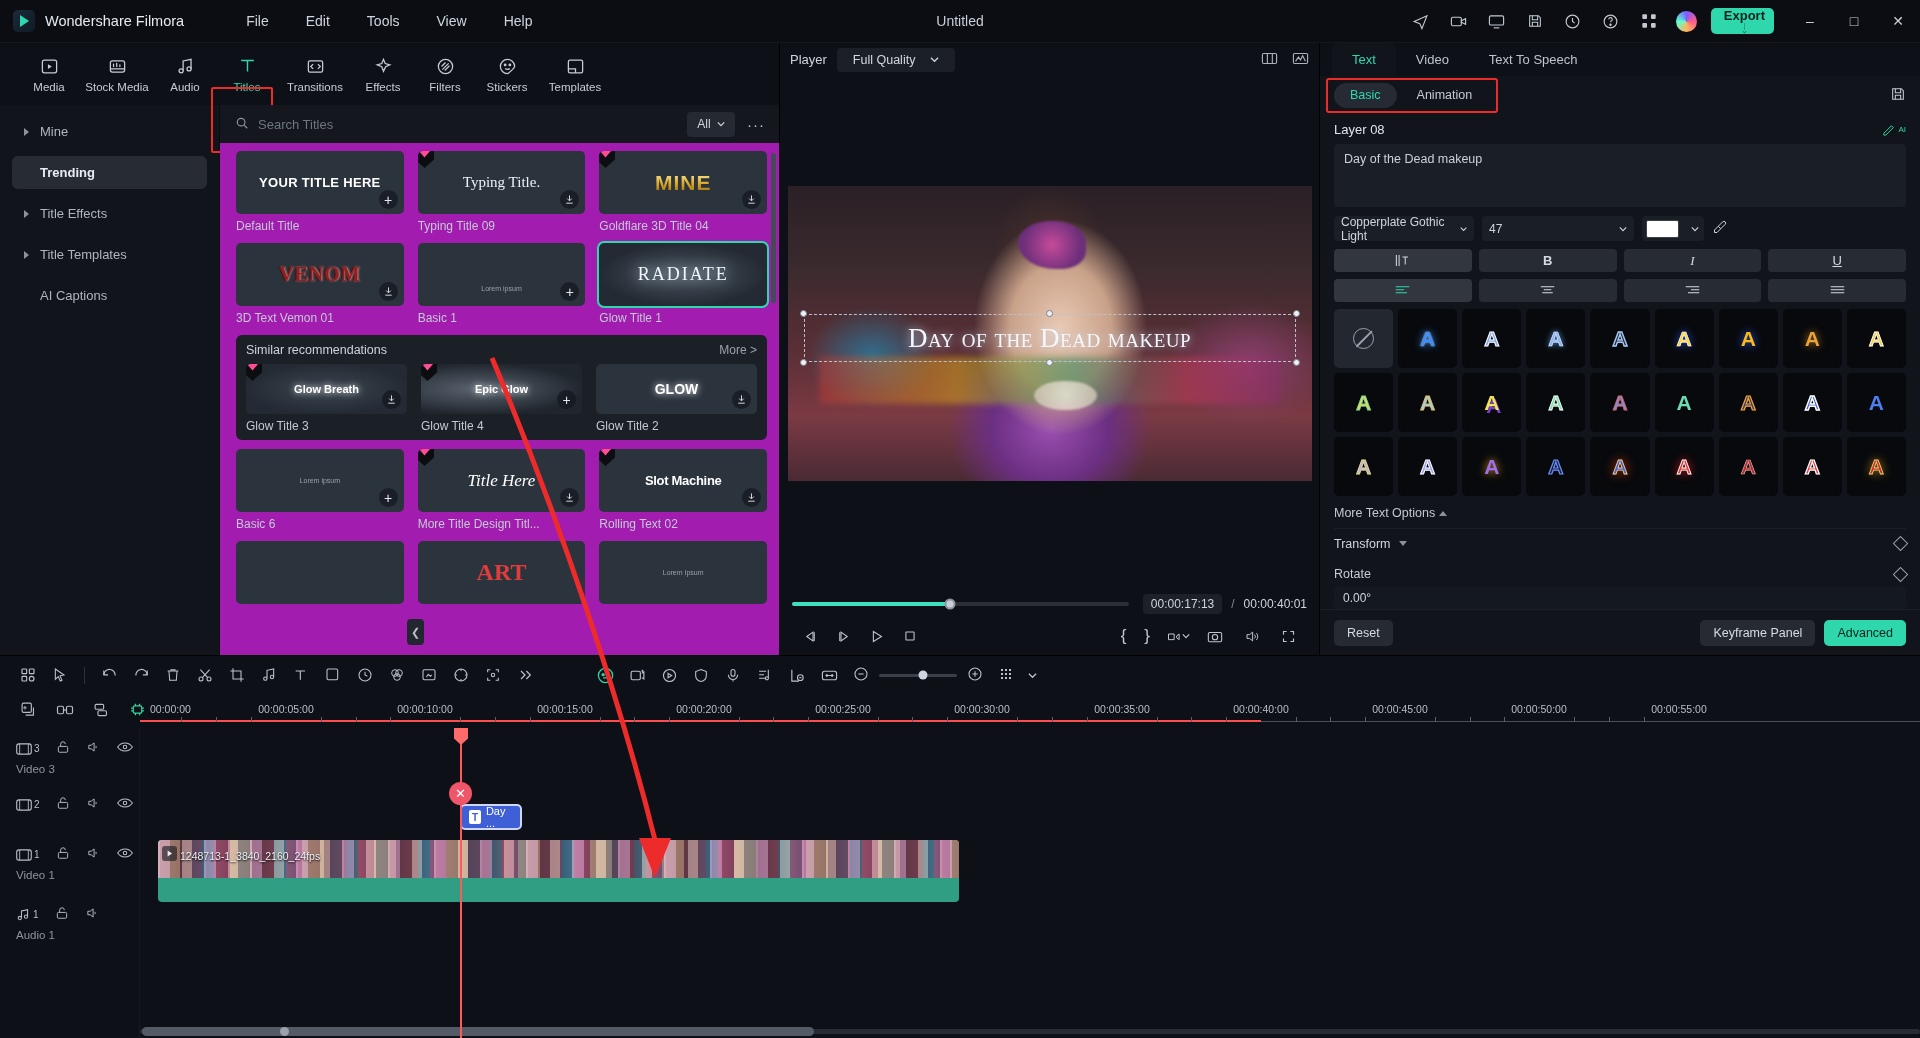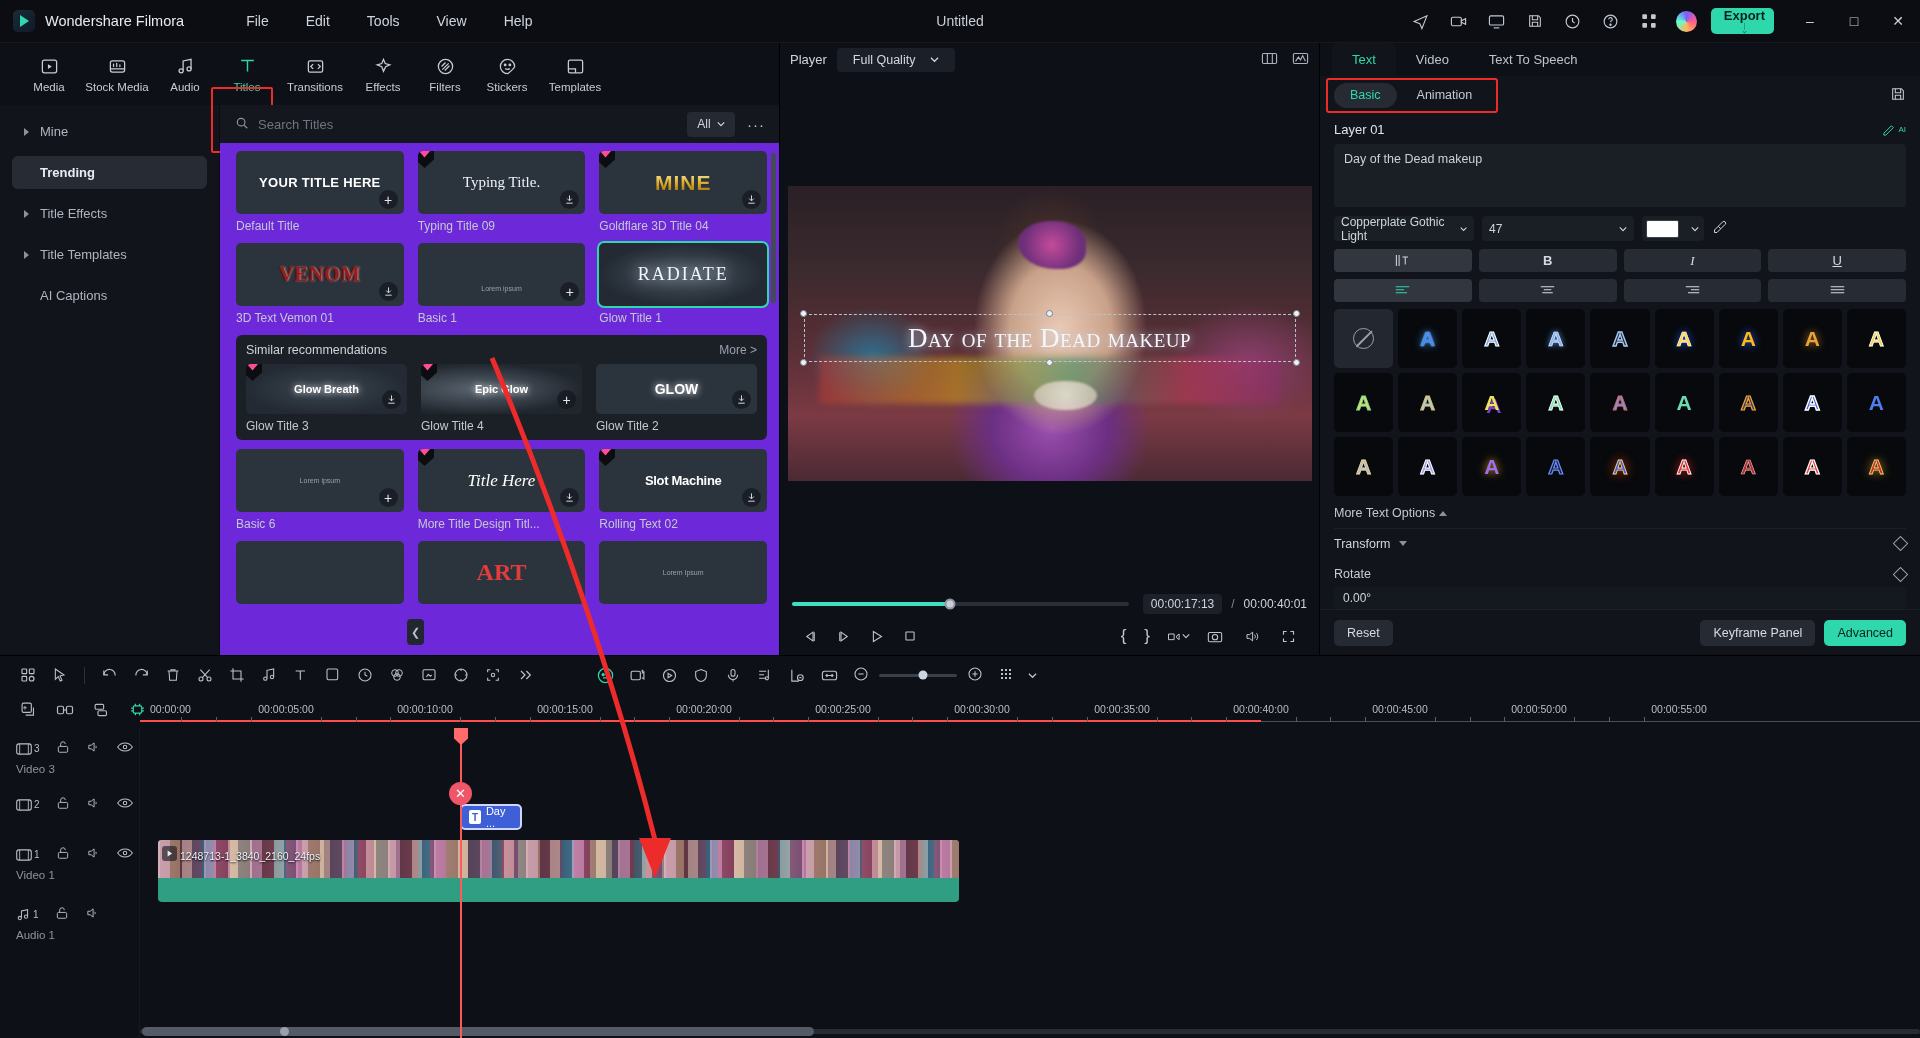--- a/index.html
+++ b/index.html
@@ -49,21 +49,21 @@
   .tab-hl { position:absolute; border:2px solid #ee2b2b; border-radius:2px; pointer-events:none; }
 
   .panel-row { display:flex; flex:1; min-height:0; }
   .catlist { width:220px; background:#11141a; padding:10px 12px 0 12px; border-right:1px solid #0a0c11; }
   .cat { height:33px; border-radius:6px; display:flex; align-items:center; padding-left:12px;
     font-size:13px; color:#aeb5c0; margin-bottom:8px; }
   .cat .arr { width:0;height:0;border-left:5px solid #8b929e;border-top:4px solid transparent;border-bottom:4px solid transparent; margin-right:11px; }
   .cat .noarr { width:16px; }
   .cat.sel { background:#272b33; color:#e9edf3; font-weight:bold; }
 
-  .browser { flex:1; display:flex; flex-direction:column; background:#6d28d9; min-width:0; position:relative; }
+  .browser { flex:1; display:flex; flex-direction:column; background:#a21caf; min-width:0; position:relative; }
   .searchbar { height:38px; display:flex; align-items:center; padding:0 10px; gap:8px; background:#14171d; }
   .search-wrap { flex:1; display:flex; align-items:center; gap:9px; height:28px; padding-left:5px; }
   .search-input { background:transparent; border:none; outline:none; color:#c8ced8; font-size:13px;
     font-family:"Liberation Sans", sans-serif; width:100%; }
   .search-input::placeholder { color:#6e7682; }
   .allbtn { height:25px; min-width:48px; background:#252931; border-radius:4px; display:flex;
     align-items:center; justify-content:center; gap:6px; font-size:12px; color:#cfd5de; padding:0 8px; }
   .dots { width:26px; text-align:center; color:#c2c8d2; font-size:15px; letter-spacing:1px; }
 
   .grid-scroll { flex:1; overflow:hidden; position:relative; padding:8px 12px 0 16px; }
@@ -747,21 +747,21 @@
           <div class="pill">Animation</div>
         </div>
         <span class="save"><svg width="16" height="16" viewBox="0 0 24 24" fill="none" stroke="currentColor" stroke-width="1.6">
               <path d="M4 4h13l3 3v13H4z"></path>
               <path d="M8 4v6h8V4M8 20v-6h8v6"></path>
             </svg></span>
         <div class="sub-hl"></div>
       </div>
 
       <div class="layerbar">
-        <span>Layer 01</span>
+        <span>Layer 08</span>
         <span class="ai">
             <svg width="15" height="15" viewBox="0 0 24 24" fill="none" stroke="currentColor" stroke-width="1.6">
               <path d="M3 18L15 6l3 3L6 21H3z"></path>
             </svg>
             <span style="font-size:8px">AI</span>
           </span>
       </div>
 
       <div class="panel-scroll">
         <div class="textarea-box">Day of the Dead makeup</div>

